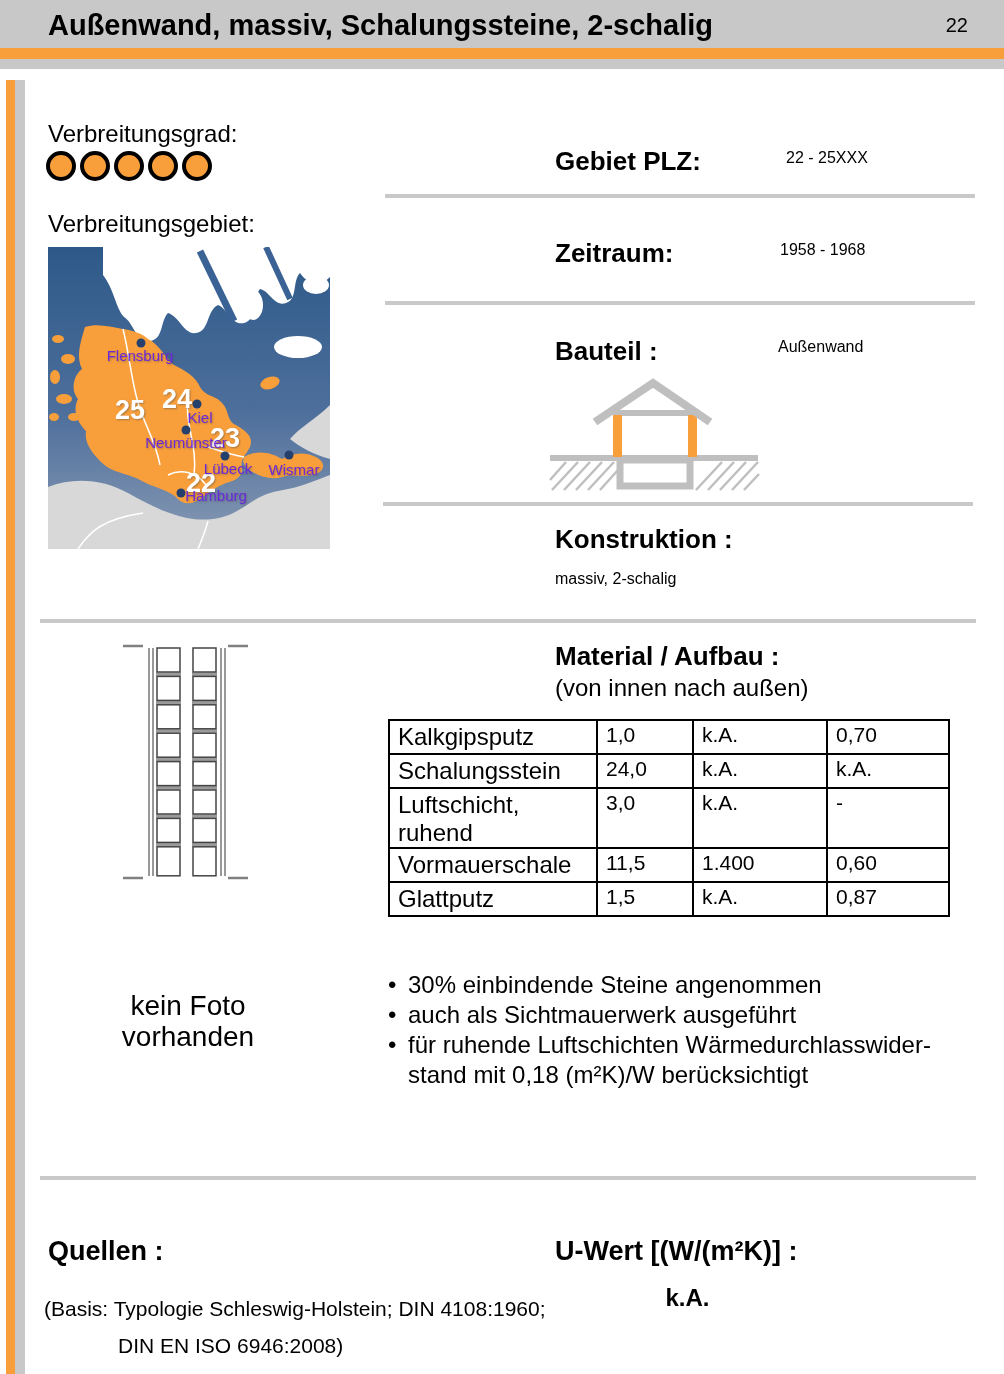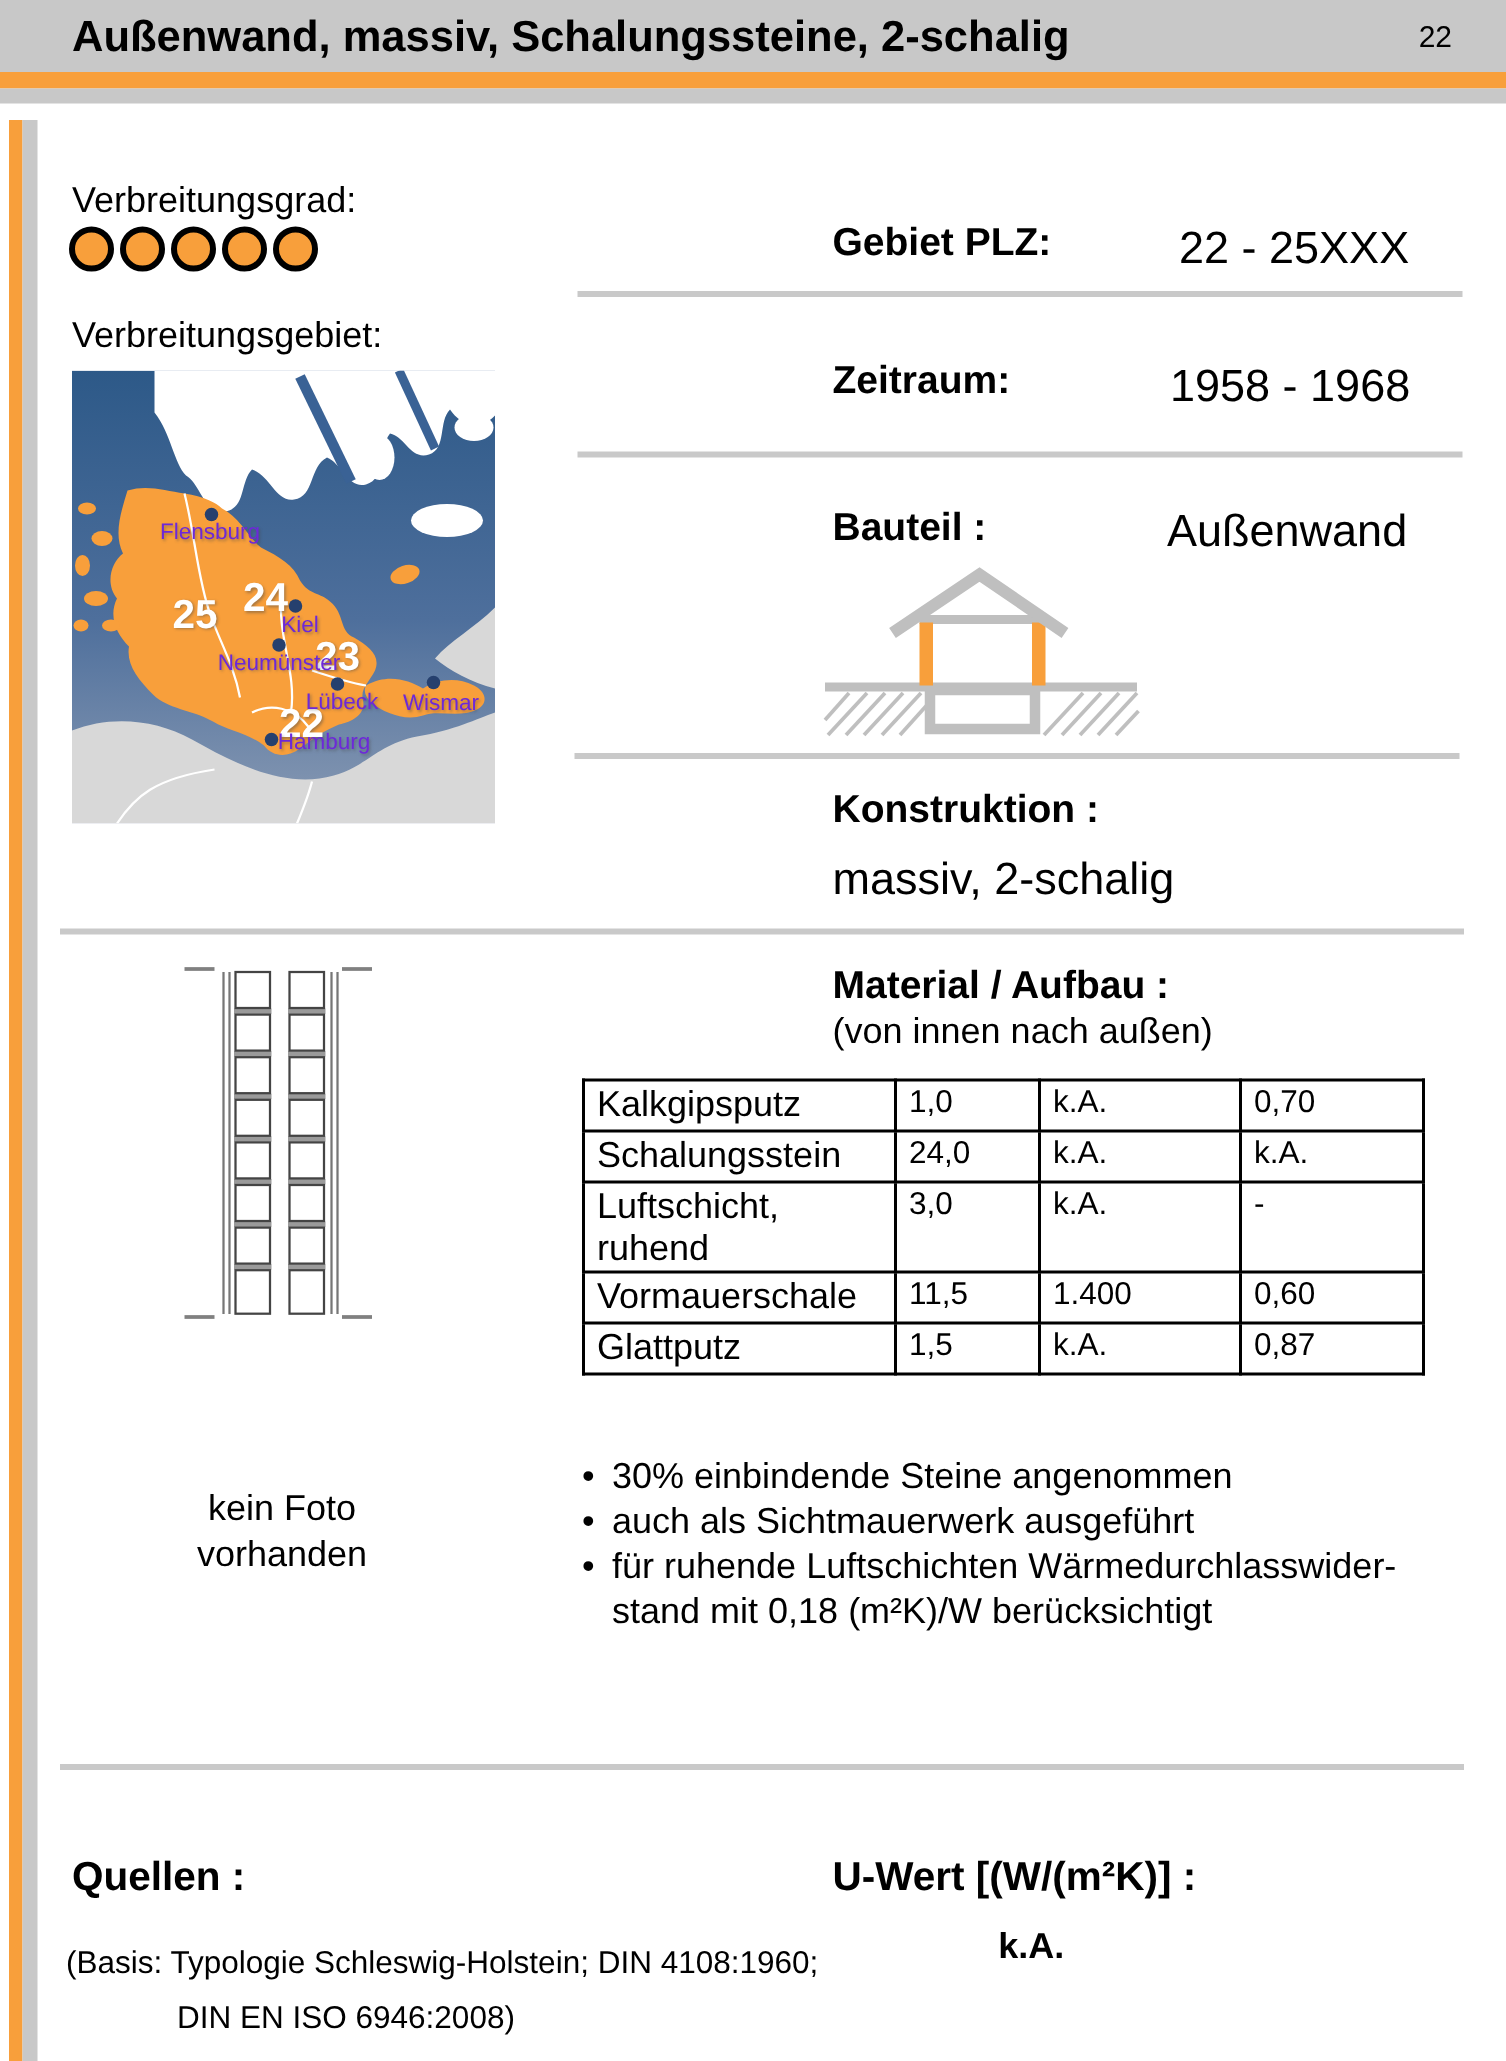--- a/index.html
+++ b/index.html
@@ -24,21 +24,21 @@
   .grade-dot{width:22px;height:22px;border:4px solid #000;border-radius:50%;background:#F89F3B;}
   .lbl-area{left:48px;top:210px;font-size:24px;}
   .map-wrap{left:48px;top:247px;width:282px;height:302px;overflow:hidden;}
   .map-wrap svg{position:absolute;left:0;top:0;}
   .map-zone{position:absolute;transform:translate(-50%,-50%);color:#fff;font-weight:bold;font-size:27px;text-shadow:1px 1px 2px rgba(70,70,70,.45);}
   .map-city{position:absolute;transform:translate(-50%,-50%);color:#6d28d9;font-size:15px;white-space:nowrap;text-shadow:1px 1px 2px rgba(70,70,70,.45);}
   .map-dot{position:absolute;width:9px;height:9px;border-radius:50%;background:#26406E;transform:translate(-50%,-50%);}
 
   
   .fact-label{font-size:26px;font-weight:bold;white-space:nowrap;}
-  .fact-value{font-size:30px;white-space:nowrap;}
+  .fact-value{font-size:16px;white-space:nowrap;}
   .sep{height:4px;background:#C9C9C9;}
   .sep-right{left:385px;width:590px;}
   .sep-full{left:40px;width:936px;}
 
   .lbl-konstruktion{left:555px;top:524px;}
   .val-konstruktion{left:555px;top:570px;}
   .lbl-material{left:555px;top:641px;}
   .lbl-material-sub{left:555px;top:674px;font-size:24px;}
 
   
@@ -46,21 +46,21 @@
   .mat-table td,.mat-table th{border:2px solid #000;text-align:left;vertical-align:top;font-weight:normal;overflow:hidden;}
   .mat-table th{height:62px;font-size:24px;line-height:29px;padding:3px 4px 0 8px;}
   .mat-table td{height:30px;padding:2px 4px 0 8px;font-size:21px;}
   .mat-table td.mat-name{font-size:24px;}
   .col-0{width:208px;}.col-1{width:96px;}.col-2{width:134px;}.col-3{width:122px;}
 
   
   .notes{left:388px;top:970px;width:600px;font-size:24px;line-height:30px;}
   .note-row{display:flex;}
   .note-bullet{width:20px;flex:0 0 20px;}
-  .photo-ph{left:63px;top:990px;width:250px;text-align:center;font-size:24px;line-height:31px;}
+  .photo-ph{left:63px;top:990px;width:250px;text-align:center;font-size:28px;line-height:31px;}
 
   
   .lbl-quellen{left:48px;top:1236px;font-size:27px;font-weight:bold;}
   .lbl-uwert{left:555px;top:1236px;font-size:27px;font-weight:bold;white-space:nowrap;}
   .val-uwert{left:555px;top:1284px;width:265px;text-align:center;font-size:24px;font-weight:bold;}
   .src-line1{left:44px;top:1297px;font-size:21px;white-space:nowrap;}
   .src-line2{left:118px;top:1334px;font-size:21px;white-space:nowrap;}
 </style>
 </head>
 <body>

